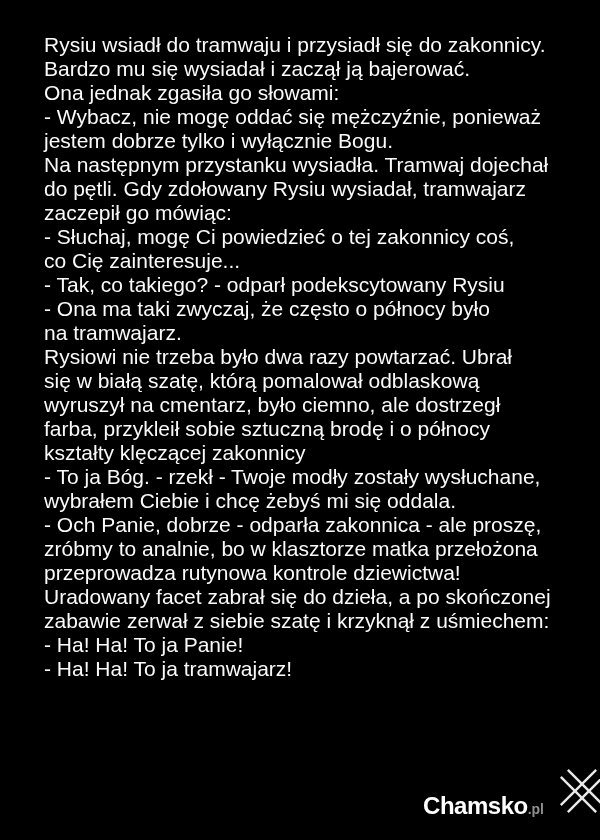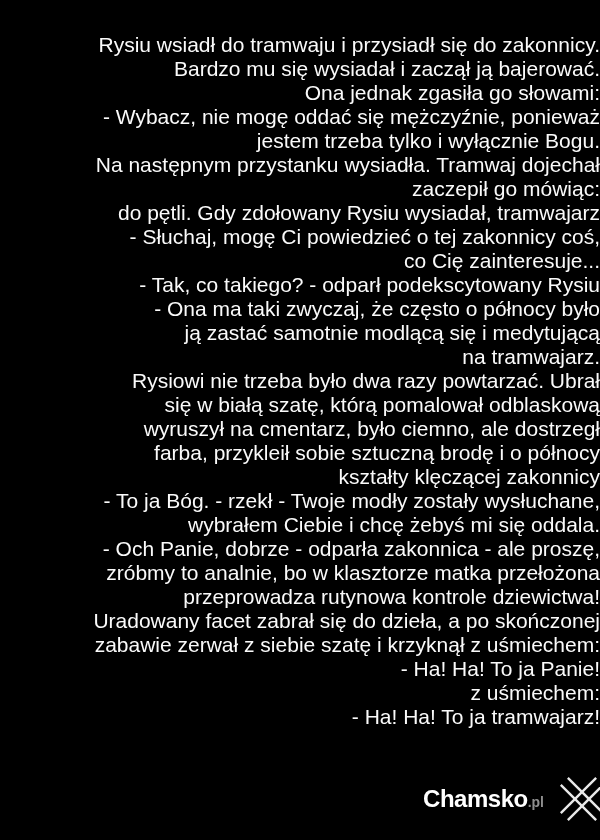--- a/index.html
+++ b/index.html
@@ -18,35 +18,36 @@
   }
   .canvas {
     position: relative;
     width: 600px;
     height: 840px;
     background: var(--bg);
     overflow: hidden;
   }
   .joke-text {
     padding-top: 33px;
-    text-align: right;
+    text-align: left;
+    margin-left: 44px;
   }
   .joke-line {
     color: var(--text);
     font-size: 21px;
     line-height: 24px;
     height: 24px;
     white-space: nowrap;
   }
   .footer-logo {
     position: absolute;
     right: 0;
-    bottom: 14px;
+    bottom: 22px;
     display: flex;
-    align-items: center;
+    align-items: flex-end;
   }
   .brand-text {
     color: var(--brand);
     font-weight: bold;
     font-size: 24px;
     letter-spacing: -0.5px;
     line-height: 1;
   }
   .brand-suffix {
     color: var(--brand-suffix);
@@ -63,44 +64,42 @@
 </head>
 <body>
 
 <div class="canvas">
 
   <div class="joke-text">
       <div class="joke-line">Rysiu wsiadł do tramwaju i przysiadł się do zakonnicy.</div>
       <div class="joke-line">Bardzo mu się wysiadał i zaczął ją bajerować.</div>
       <div class="joke-line">Ona jednak zgasiła go słowami:</div>
       <div class="joke-line">- Wybacz, nie mogę oddać się mężczyźnie, ponieważ</div>
-      <div class="joke-line">jestem trzeba tylko i wyłącznie Bogu.</div>
+      <div class="joke-line">jestem dobrze tylko i wyłącznie Bogu.</div>
       <div class="joke-line">Na następnym przystanku wysiadła. Tramwaj dojechał</div>
+      <div class="joke-line">do pętli. Gdy zdołowany Rysiu wysiadał, tramwajarz</div>
       <div class="joke-line">zaczepił go mówiąc:</div>
-      <div class="joke-line">do pętli. Gdy zdołowany Rysiu wysiadał, tramwajarz</div>
       <div class="joke-line">- Słuchaj, mogę Ci powiedzieć o tej zakonnicy coś,</div>
       <div class="joke-line">co Cię zainteresuje...</div>
       <div class="joke-line">- Tak, co takiego? - odparł podekscytowany Rysiu</div>
       <div class="joke-line">- Ona ma taki zwyczaj, że często o północy było</div>
-      <div class="joke-line">ją zastać samotnie modlącą się i medytującą</div>
       <div class="joke-line">na tramwajarz.</div>
       <div class="joke-line">Rysiowi nie trzeba było dwa razy powtarzać. Ubrał</div>
       <div class="joke-line">się w białą szatę, którą pomalował odblaskową</div>
       <div class="joke-line">wyruszył na cmentarz, było ciemno, ale dostrzegł</div>
       <div class="joke-line">farba, przykleił sobie sztuczną brodę i o północy</div>
       <div class="joke-line">kształty klęczącej zakonnicy</div>
       <div class="joke-line">- To ja Bóg. - rzekł - Twoje modły zostały wysłuchane,</div>
       <div class="joke-line">wybrałem Ciebie i chcę żebyś mi się oddala.</div>
       <div class="joke-line">- Och Panie, dobrze - odparła zakonnica - ale proszę,</div>
       <div class="joke-line">zróbmy to analnie, bo w klasztorze matka przełożona</div>
       <div class="joke-line">przeprowadza rutynowa kontrole dziewictwa!</div>
       <div class="joke-line">Uradowany facet zabrał się do dzieła, a po skończonej</div>
       <div class="joke-line">zabawie zerwał z siebie szatę i krzyknął z uśmiechem:</div>
       <div class="joke-line">- Ha! Ha! To ja Panie!</div>
-      <div class="joke-line">z uśmiechem:</div>
       <div class="joke-line">- Ha! Ha! To ja tramwajarz!</div>
     </div>
 
   <div class="footer-logo">
     <span class="brand-text"><span>Chamsko</span><span class="brand-suffix">.pl</span></span>
     <svg class="brand-icon" width="52" height="54" viewBox="0 0 52 54">
       <g transform="rotate(45 26 27)" stroke="#e9e9e9" stroke-width="2.4" fill="none">
         <line x1="21" y1="2" x2="21" y2="52"></line>
         <line x1="31" y1="2" x2="31" y2="52"></line>
         <line x1="1" y1="22" x2="51" y2="22"></line>

